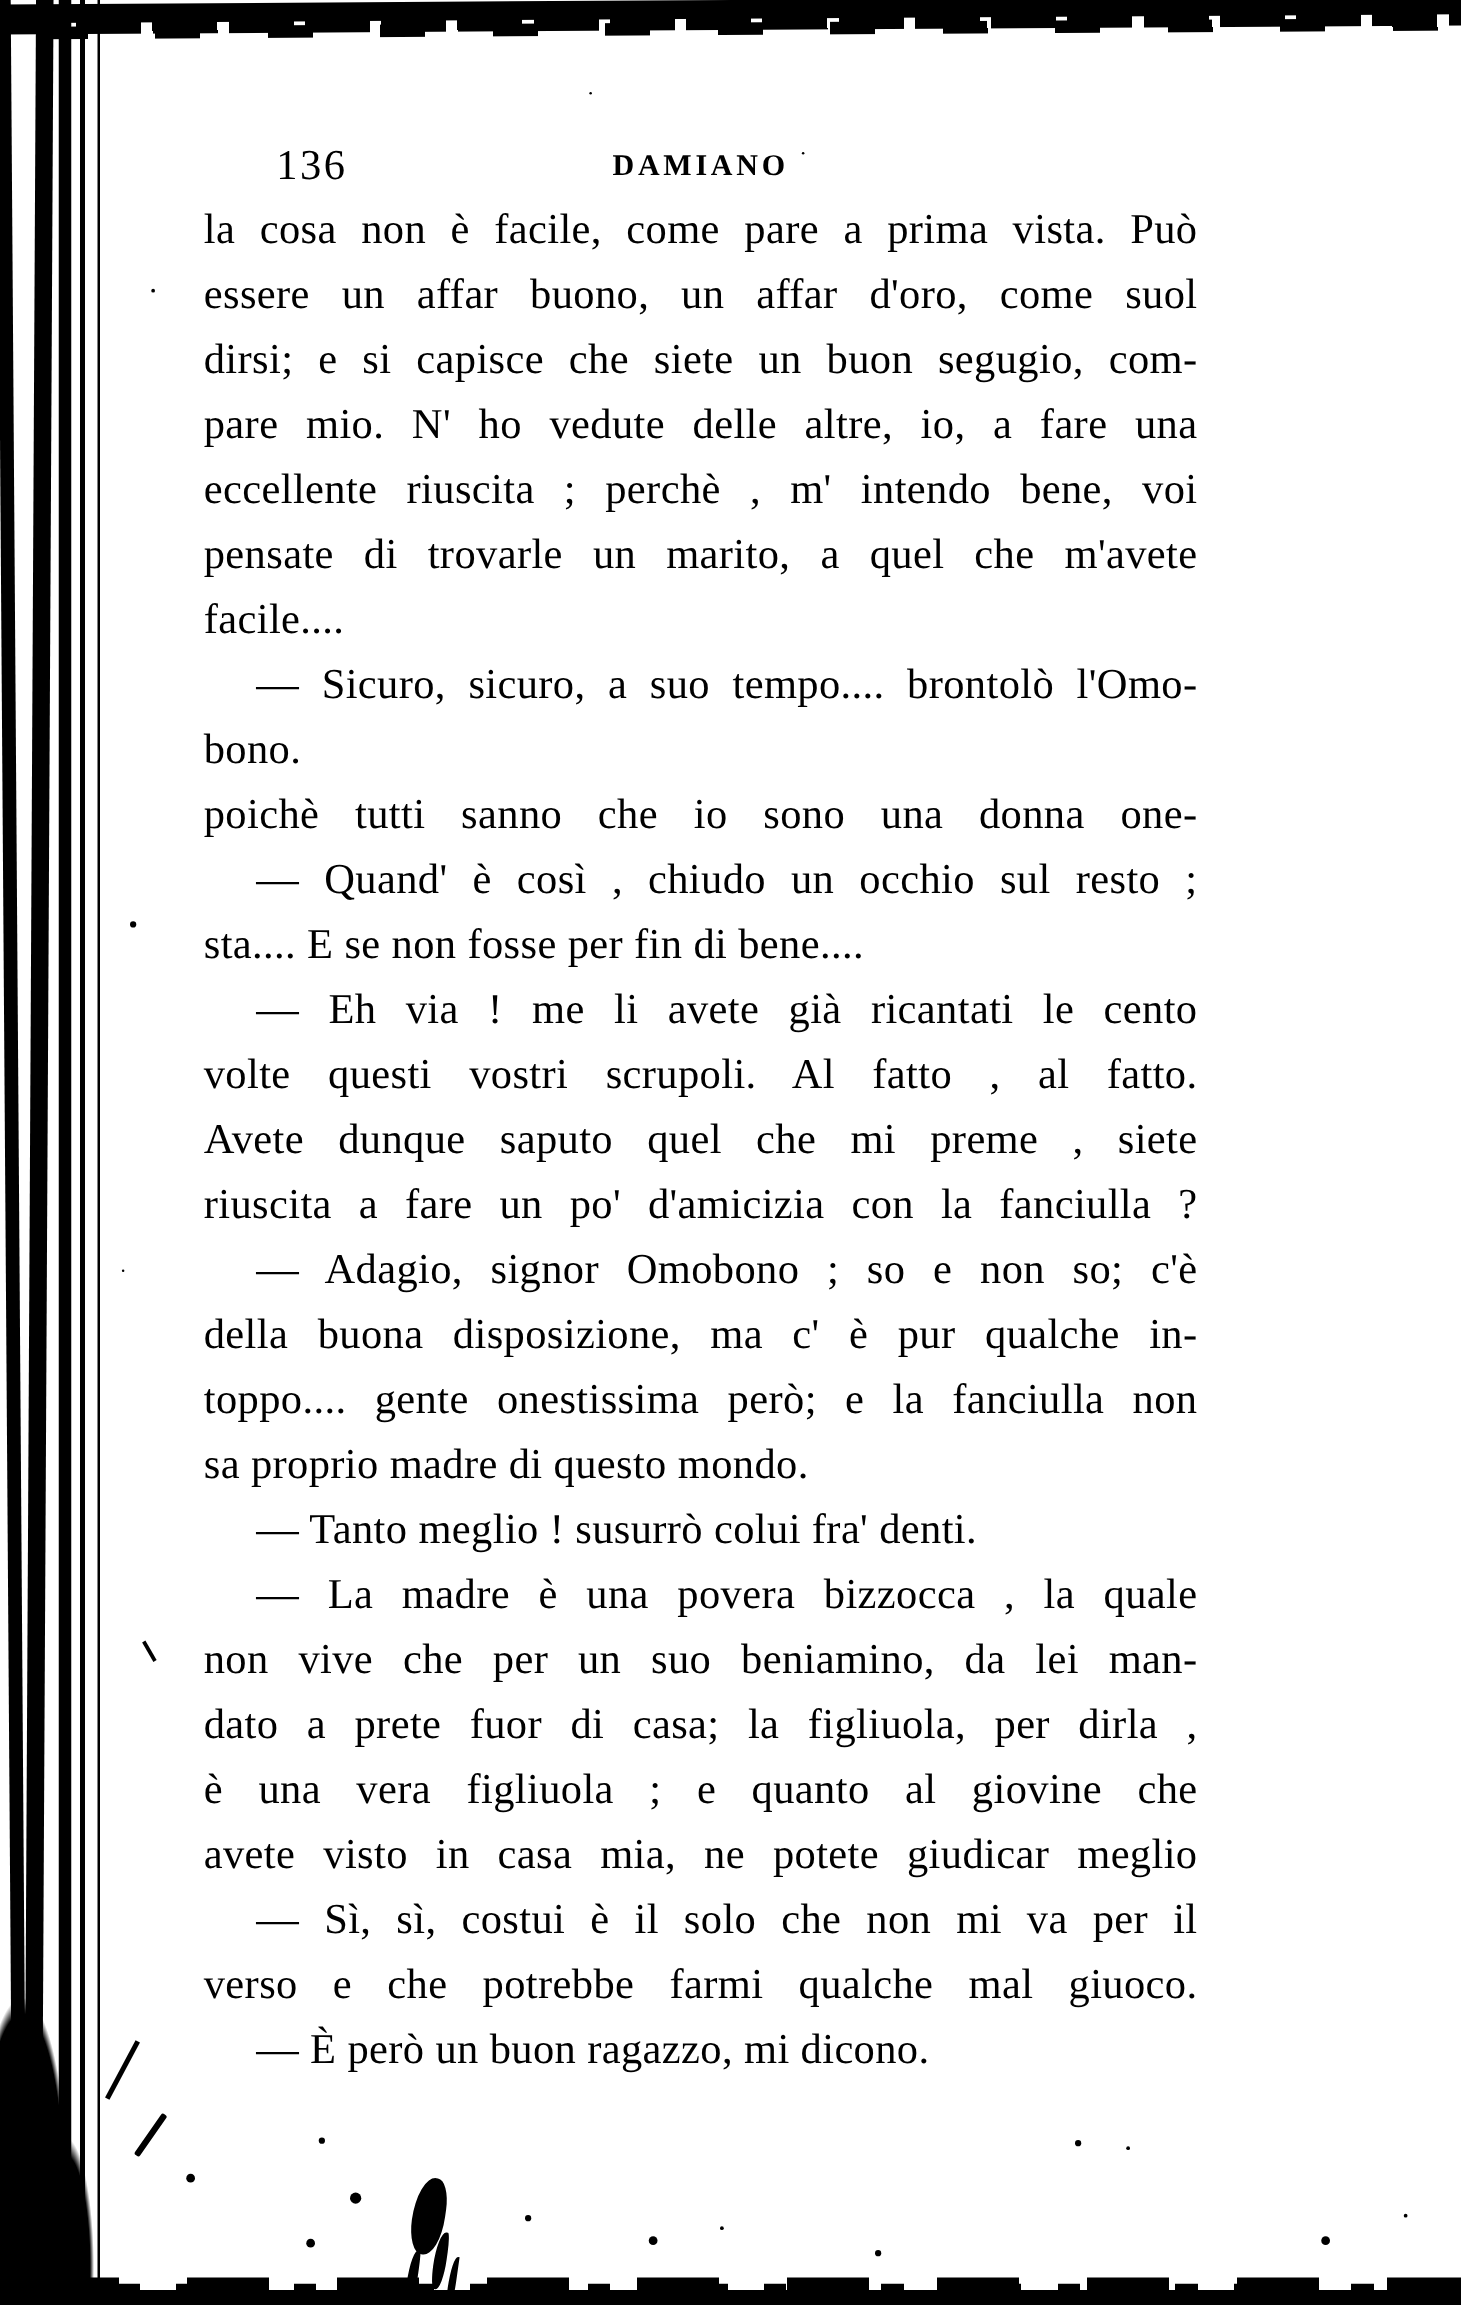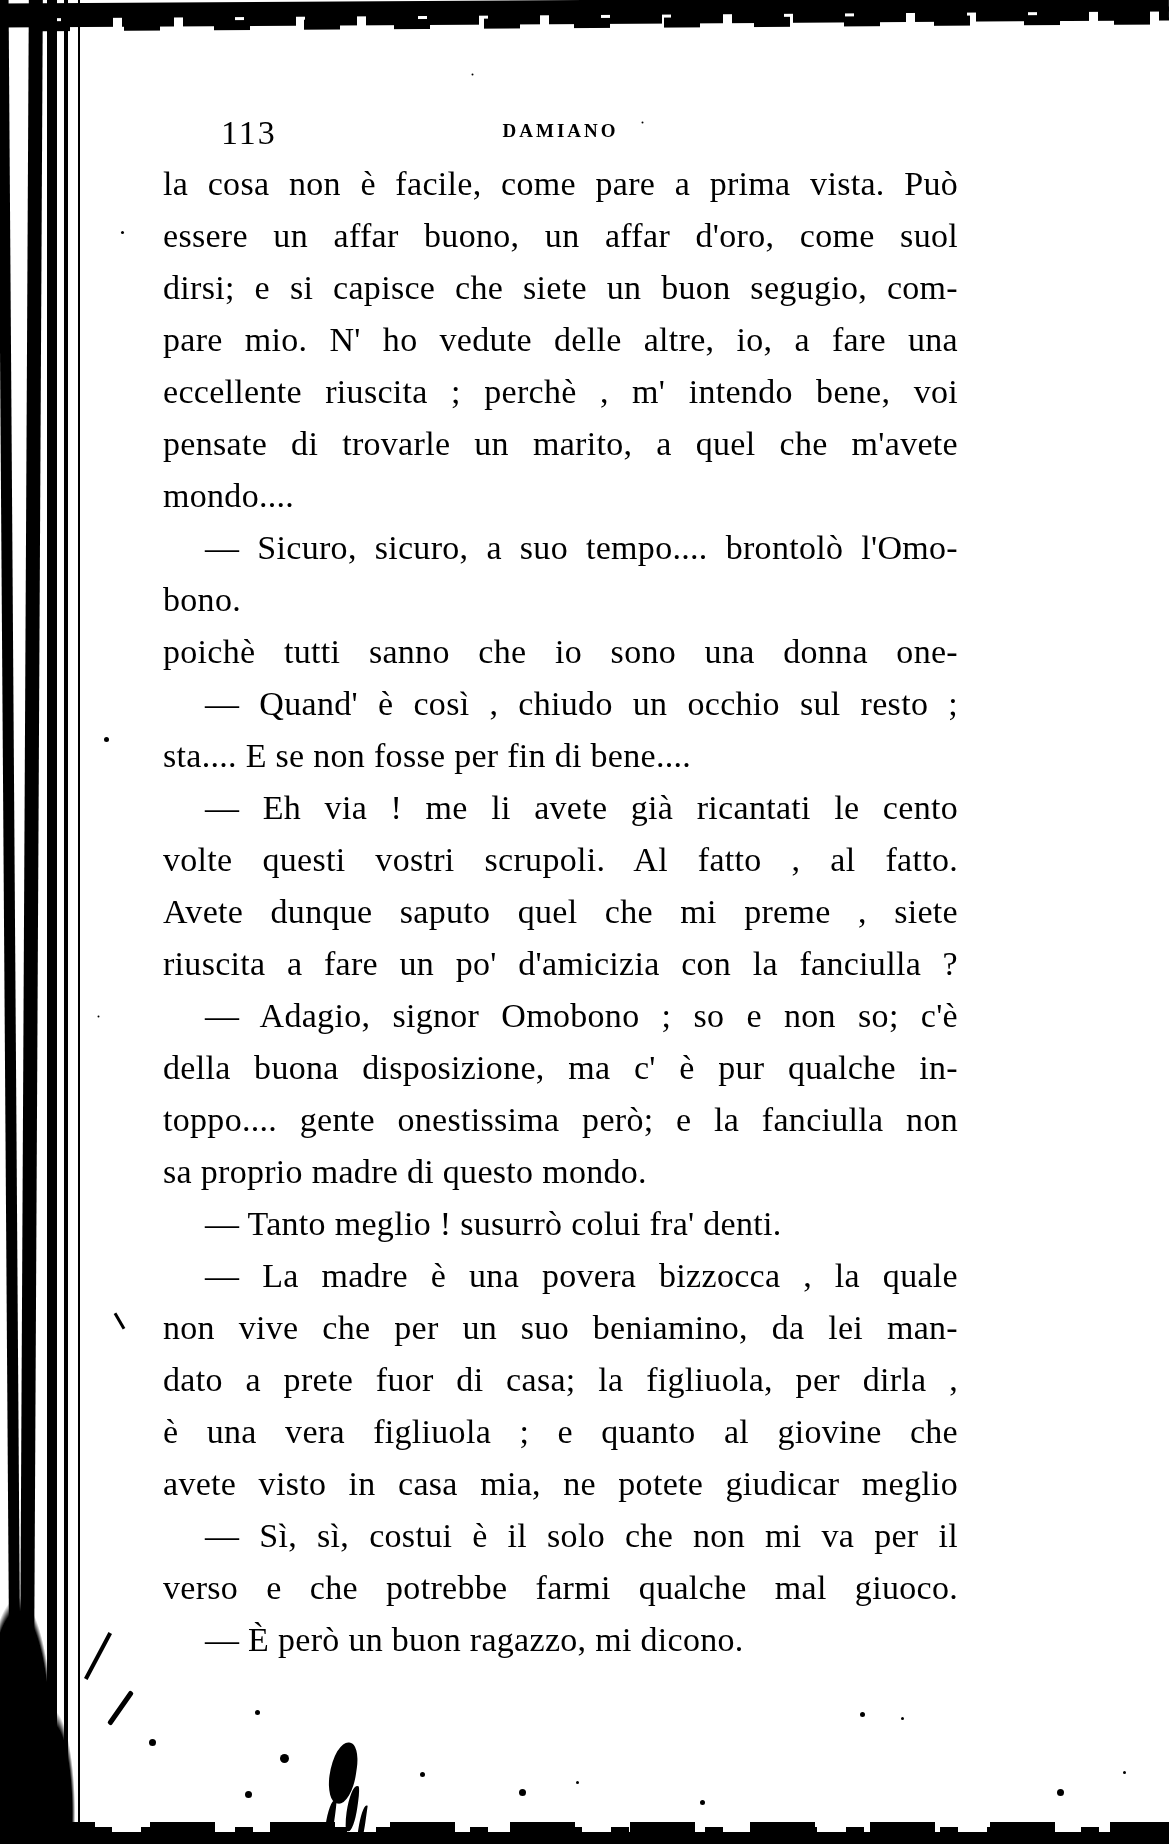--- a/index.html
+++ b/index.html
@@ -56,21 +56,21 @@
     position: absolute; top: 112px; left: 163px; width: 795px; height: 46px;
     color: #000;
   }
   .page-number {
     position: absolute; left: 58px; top: 2px;
     font-size: 34px; letter-spacing: 2px; font-weight: 400;
   }
   .running-title {
     position: absolute; left: 0; right: 0; top: 8px;
     text-align: center;
-    font-size: 19px; font-weight: 700; letter-spacing: 3px;
+    font-size: 24px; font-weight: 700; letter-spacing: 3px;
   }
 
   
   .text-block {
     position: absolute; top: 158px; left: 163px; width: 795px;
     color: #000;
     font-size: 34px;
     line-height: 52px;
     letter-spacing: 0.3px;
   }
@@ -117,32 +117,32 @@
       470px 72px 0 -1.5px #000,
       1285px 1140px 0 -1px #000;
   }
 </style>
 </head>
 <body>
 
 <div class="scan-page">
 
   <div class="header-row">
-    <span class="page-number">113</span>
+    <span class="page-number">136</span>
     <span class="running-title">DAMIANO</span>
   </div>
 
   <div class="text-block">
       <div class="line j">la cosa non è facile, come pare a prima vista. Può</div>
       <div class="line j">essere un affar buono, un affar d'oro, come suol</div>
       <div class="line j">dirsi; e si capisce che siete un buon segugio, com-</div>
       <div class="line j">pare mio. N' ho vedute delle altre, io, a fare una</div>
       <div class="line j">eccellente riuscita ; perchè , m' intendo bene, voi</div>
       <div class="line j">pensate di trovarle un marito, a quel che m'avete</div>
-      <div class="line">mondo....</div>
+      <div class="line">facile....</div>
       <div class="line j ind">— Sicuro, sicuro, a suo tempo.... brontolò l'Omo-</div>
       <div class="line">bono.</div>
       <div class="line j">poichè tutti sanno che io sono una donna one-</div>
       <div class="line j ind">— Quand' è così , chiudo un occhio sul resto ;</div>
       <div class="line">sta.... E se non fosse per fin di bene....</div>
       <div class="line j ind">— Eh via ! me li avete già ricantati le cento</div>
       <div class="line j">volte questi vostri scrupoli. Al fatto , al fatto.</div>
       <div class="line j">Avete dunque saputo quel che mi preme , siete</div>
       <div class="line j">riuscita a fare un po' d'amicizia con la fanciulla ?</div>
       <div class="line j ind">— Adagio, signor Omobono ; so e non so; c'è</div>

